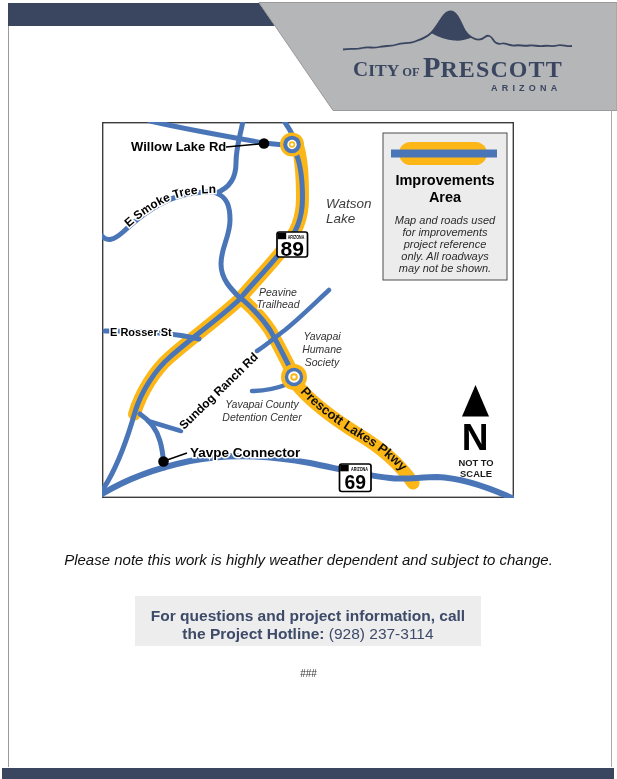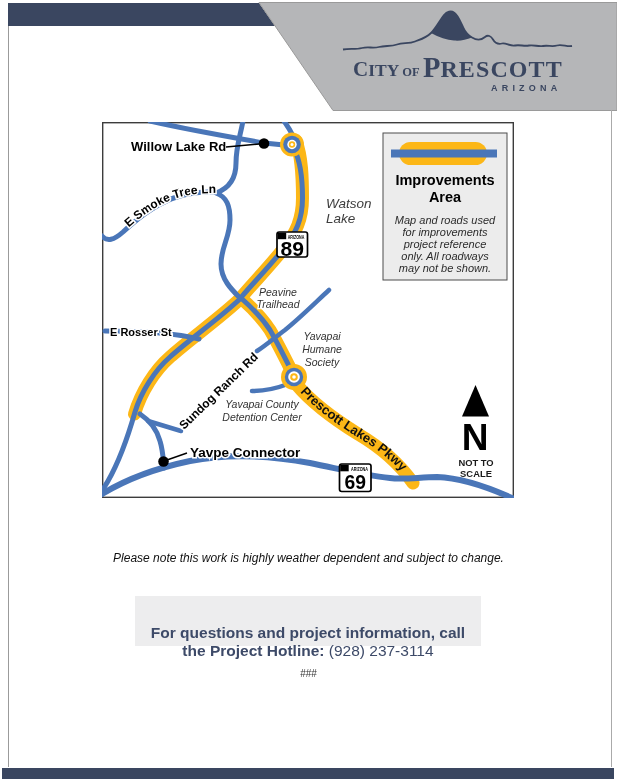--- a/index.html
+++ b/index.html
@@ -160,17 +160,17 @@
   </g>
 
   <g>
     <polygon points="475.5,385 462,416.5 489,416.5" fill="#000"></polygon>
     <text x="475" y="450" font-size="37" font-weight="bold" font-family="Liberation Sans,sans-serif" fill="#000" text-anchor="middle">N</text>
     <text x="476" y="465.5" font-size="9.4" font-weight="bold" font-family="Liberation Sans,sans-serif" fill="#1a1a1a" text-anchor="middle">NOT TO</text>
     <text x="476" y="477" font-size="9.4" font-weight="bold" font-family="Liberation Sans,sans-serif" fill="#1a1a1a" text-anchor="middle">SCALE</text>
   </g>
 </svg>
 
-<div class="abs" style="left:0;top:551px;width:617px;text-align:center;font-size:12px;font-style:italic;color:#111;">Please note this work is highly weather dependent and subject to change.</div>
+<div class="abs" style="left:0;top:551px;width:617px;text-align:center;font-size:15px;font-style:italic;color:#111;">Please note this work is highly weather dependent and subject to change.</div>
 
-<div class="abs" style="left:135px;top:596px;width:346px;height:50px;background:#ededee;color:#3d4a68;font-size:15.5px;font-weight:bold;text-align:center;line-height:17.5px;padding-top:28px;box-sizing:border-box;">For questions and project information, call<br>the Project Hotline: <span style="font-weight:normal;margin-top:48px;">(928) 237-3114</span></div>
+<div class="abs" style="left:135px;top:596px;width:346px;height:50px;background:#ededee;color:#3d4a68;font-size:15.5px;font-weight:bold;text-align:center;line-height:17.5px;padding-top:11px;box-sizing:border-box;">For questions and project information, call<br>the Project Hotline: <span style="font-weight:normal;margin-top:48px;">(928) 237-3114</span></div>
 
 <div class="abs" style="left:0;top:668px;width:617px;text-align:center;font-size:10px;color:#333;">###</div>
 
 </body></html>

